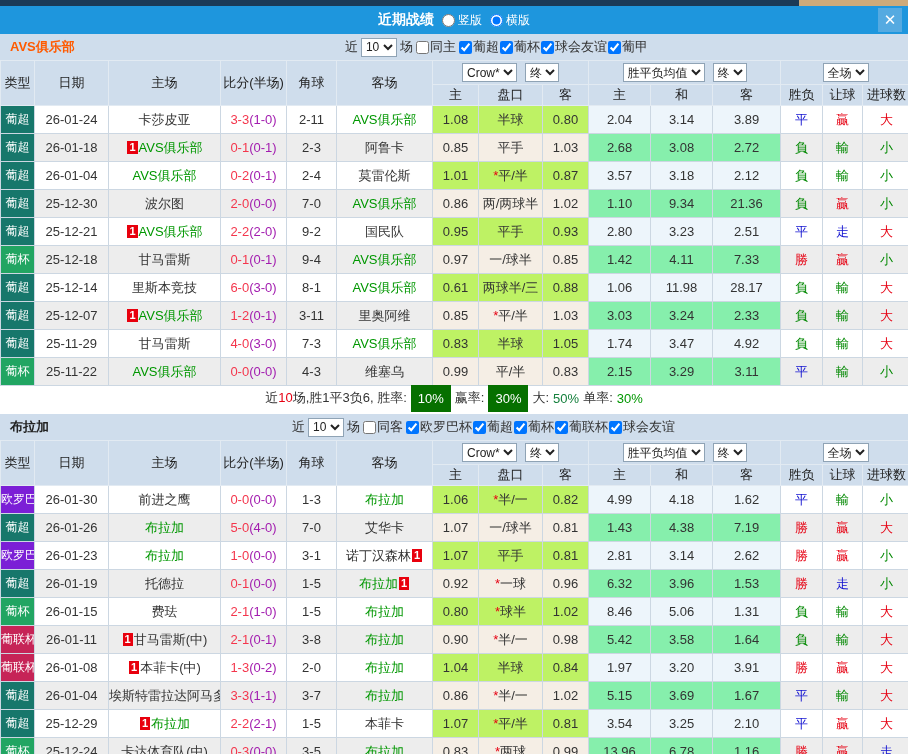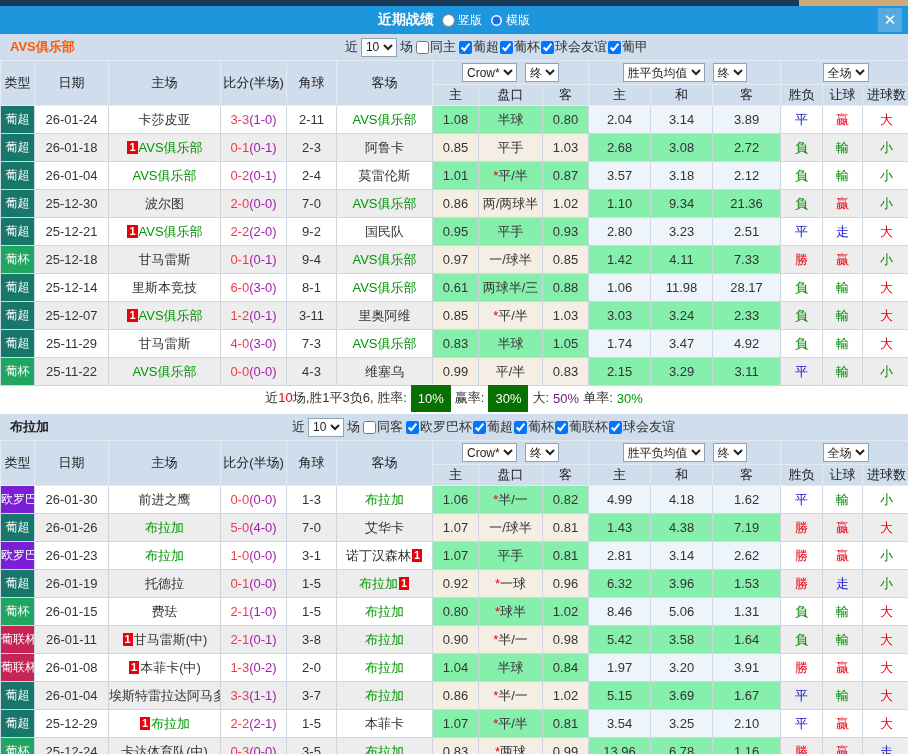--- a/index.html
+++ b/index.html
@@ -17,31 +17,31 @@
   .cb{display:inline-flex;align-items:center;gap:1px}
   input[type=checkbox],input[type=radio]{width:13px;height:13px;margin:0}
   table{width:908px;border-collapse:collapse;table-layout:fixed;background:#fff}
   th{background:#cfddec;font-weight:normal;border:1px solid #e2eaf2;padding:0;font-size:13px;color:#222}
   .h1 th{height:23px}
   .h2 th{height:20px}
   th .sel{display:flex;justify-content:center;gap:8px;align-items:center}
   select{height:19px;font-size:12px;font-family:inherit;border:1px solid #8fa3b5;background:#fff;color:#222}
   td{border:1px solid #ccd7e2;text-align:center;height:27px;padding:0;overflow:hidden;white-space:nowrap}
   .even .plain{background:#fff}  .odd .plain{background:#ededed}
-  .even .odds{background:#86efac}.odd .odds{background:#f5eee5}
+  .even .odds{background:#bef264}.odd .odds{background:#f5eee5}
   .even .avg{background:#edf5fb} .odd .avg{background:#86efac}
   .c-type{color:#fff;font-size:12px}
   .focal{color:#009700}
   .sc{color:#f4364c}.hf{color:#a21caf}
   .star{color:#e60012}
   .badge1{display:inline-block;background:#e8000d;color:#fff;font-size:11px;font-weight:bold;
           padding:0 2px;line-height:13px;vertical-align:1px;margin:0 1px}
   .summary{height:24px;background:#fff;display:flex;align-items:center;justify-content:center;gap:4px}
   .badge-green{background:#067000;color:#fff;padding:6px 7px}
-  .red{color:#e60012}.blue{color:#701a75}.green{color:#009700}
+  .red{color:#e60012}.blue{color:#15803d}.green{color:#009700}
   .spacer{height:4px;background:#fff}
 </style>
 </head>
 <body>
 
 <div class="topstrip"></div>
 
 <div class="titlebar">
   <span class="title">近期战绩</span>
   <label>

